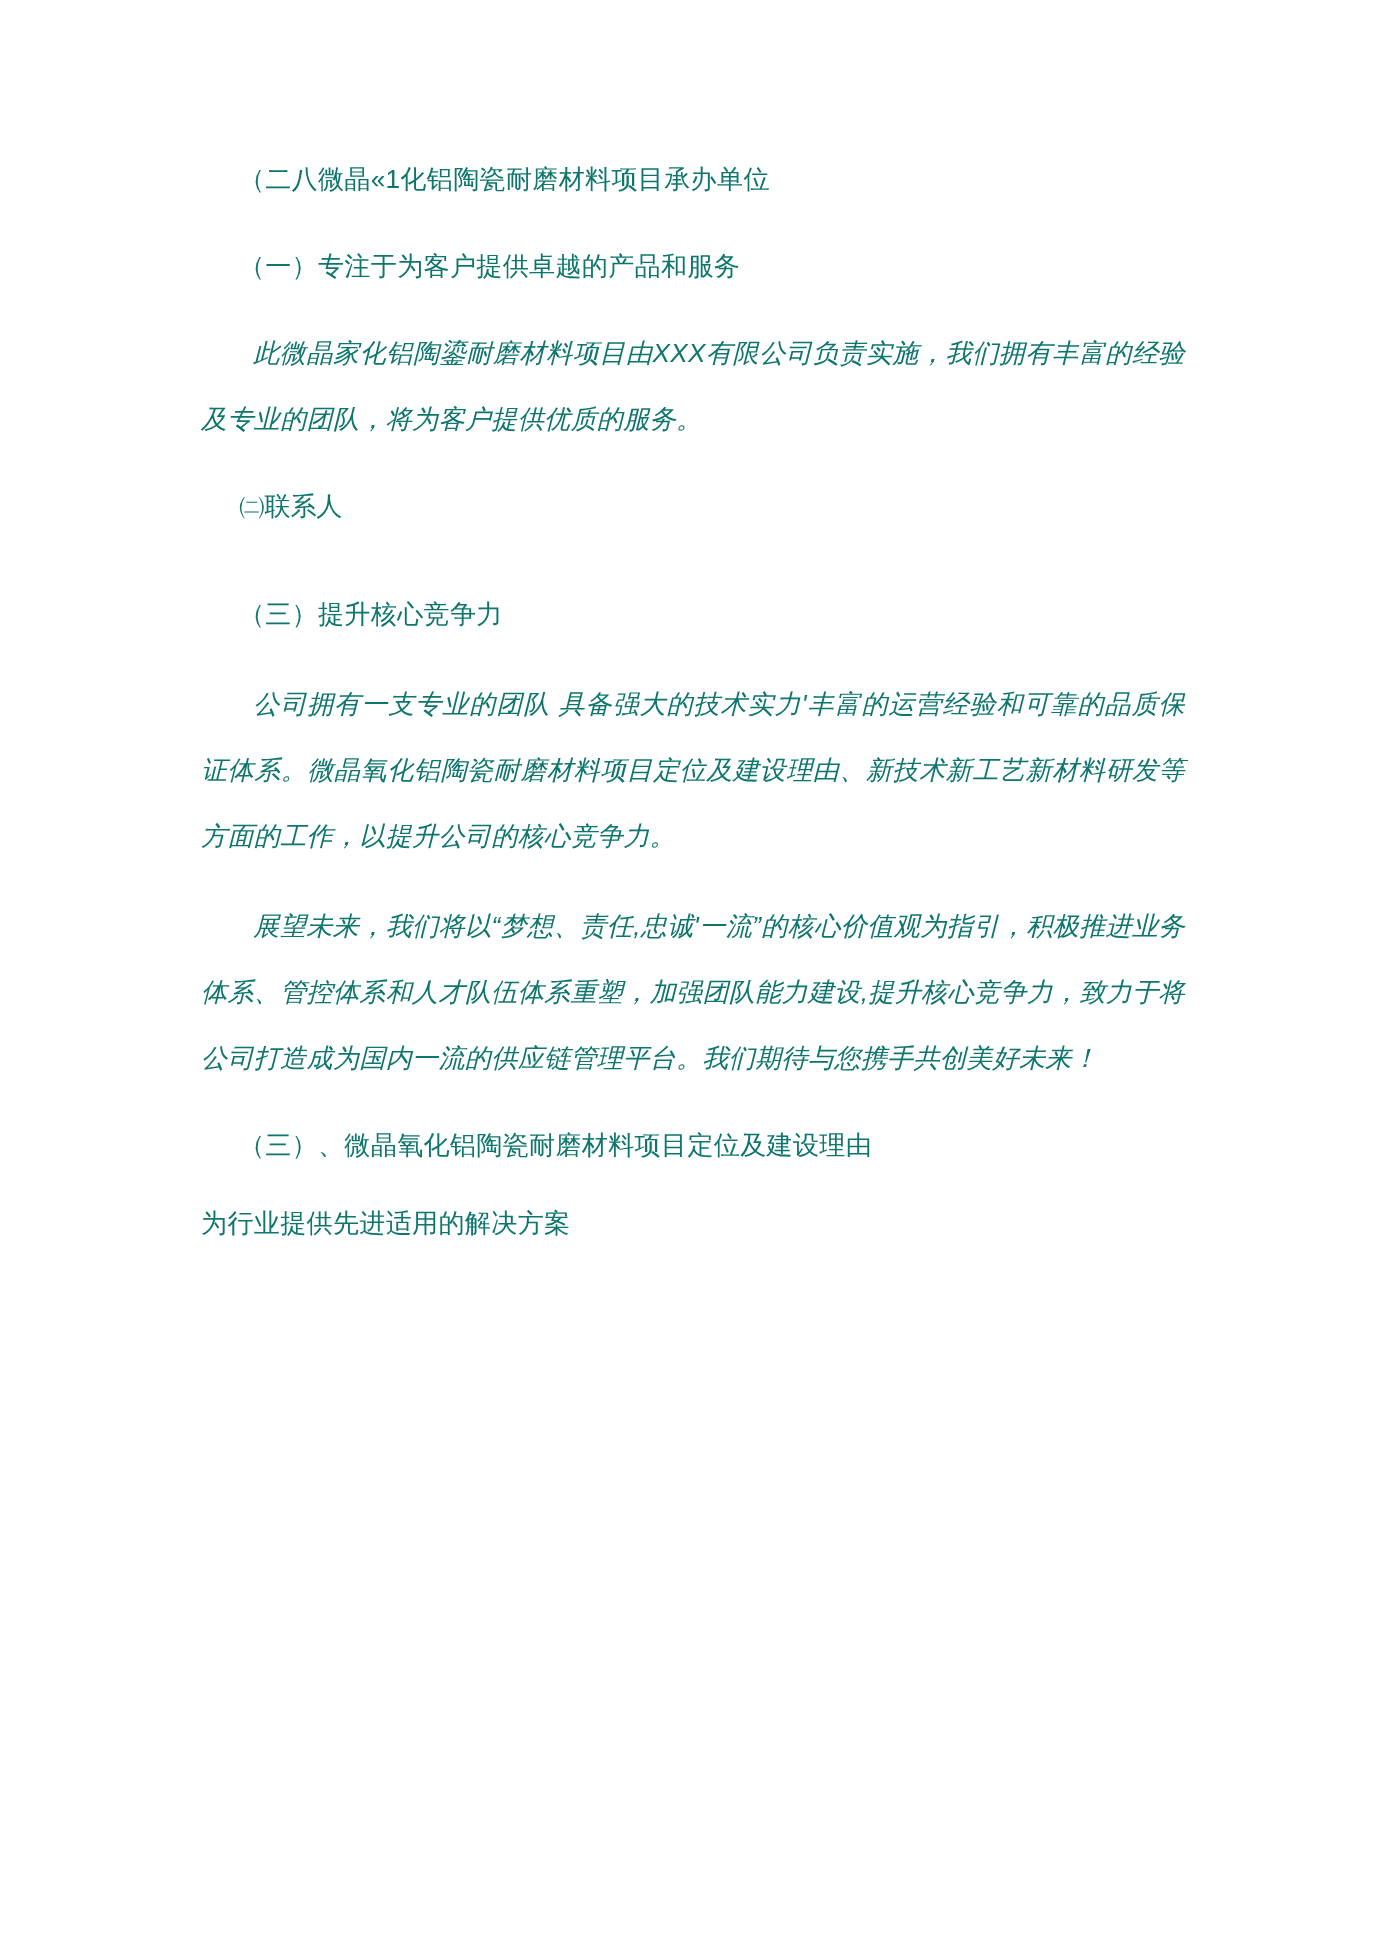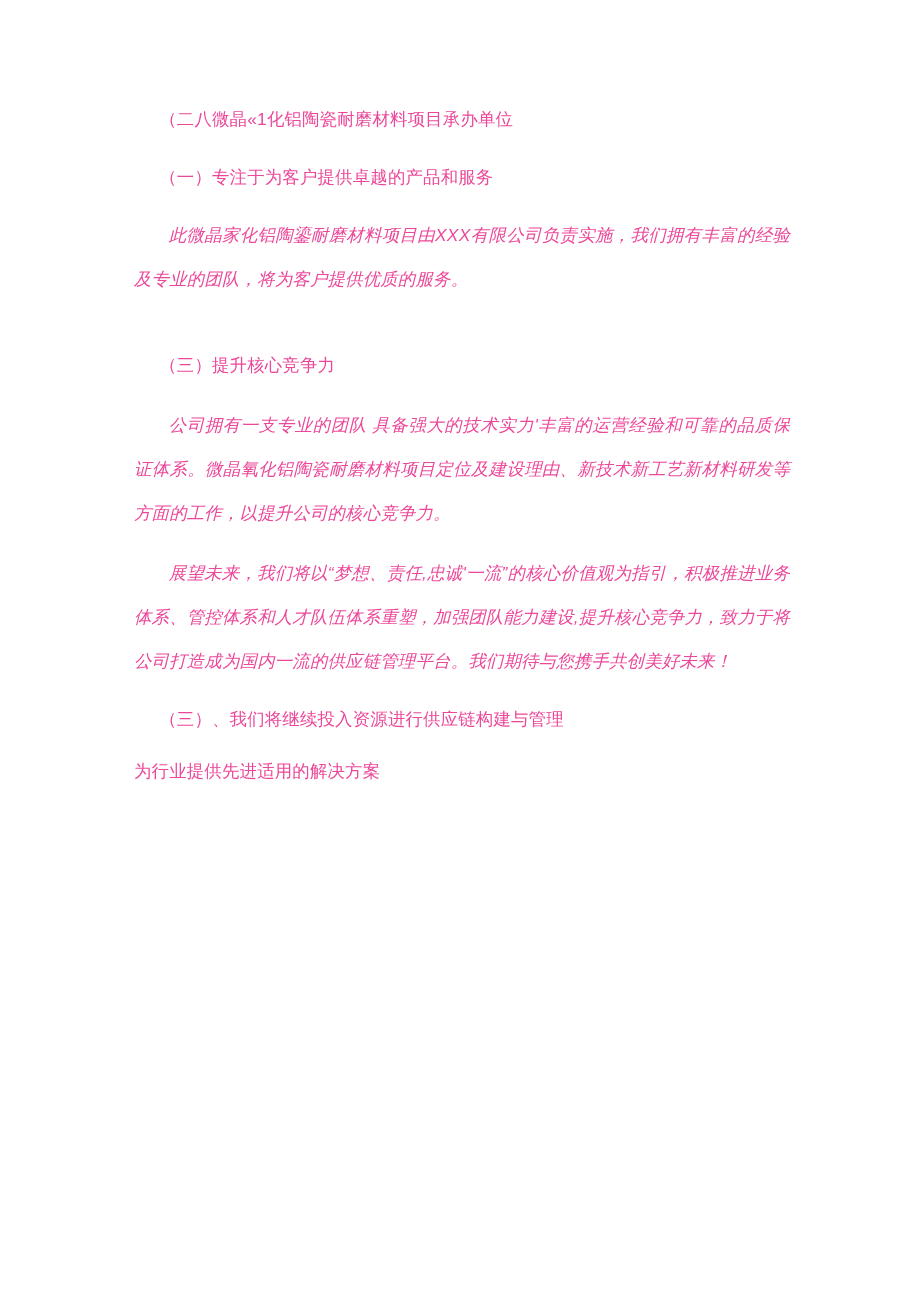--- a/index.html
+++ b/index.html
@@ -26,21 +26,21 @@
     top: 97px;
     width: 656px;
   }
   
   .para {
     font-size: 17.4px;
     line-height: 44px;
     letter-spacing: 0.2px;
     text-align: justify;
     text-justify: inter-character;
-    color: #ec4899;
+    color: #0f766e;
     margin: 0;
     white-space: normal;
     word-break: break-all;
   }
   
   .para.indent {
     text-indent: 2em;
     font-style: italic;
   }
   
@@ -78,20 +78,23 @@
     </div>
 
     <div class="gap-md"></div>
 
     <div class="block">
       <p class="para indent">此微晶家化铝陶鎏耐磨材料项目由XXX有限公司负责实施，我们拥有丰富的经验及专业的团队，将为客户提供优质的服务。</p>
     </div>
 
     <div class="gap-md"></div>
 
+    <div class="block">
+      <p class="para sub-label no-justify">㈡联系人</p>
+    </div>
 
     <div class="gap-md"></div>
 
 
     <div class="gap-md"></div>
 
     <div class="block">
       <p class="para heading no-justify">（三）提升核心竞争力</p>
     </div>
 
@@ -109,21 +112,21 @@
 
     <div class="gap-sm"></div>
 
     <div class="block">
       <p class="para indent">展望未来，我们将以“梦想、责任,忠诚'一流”的核心价值观为指引，积极推进业务体系、管控体系和人才队伍体系重塑，加强团队能力建设,提升核心竞争力，致力于将公司打造成为国内一流的供应链管理平台。我们期待与您携手共创美好未来！</p>
     </div>
 
     <div class="gap-md"></div>
 
     <div class="block">
-      <p class="para heading no-justify">（三）、我们将继续投入资源进行供应链构建与管理</p>
+      <p class="para heading no-justify">（三）、微晶氧化铝陶瓷耐磨材料项目定位及建设理由</p>
     </div>
 
     <div class="gap-sm"></div>
 
     <div class="block">
       <p class="para no-justify">为行业提供先进适用的解决方案</p>
     </div>
 
   </div>
 </div>

